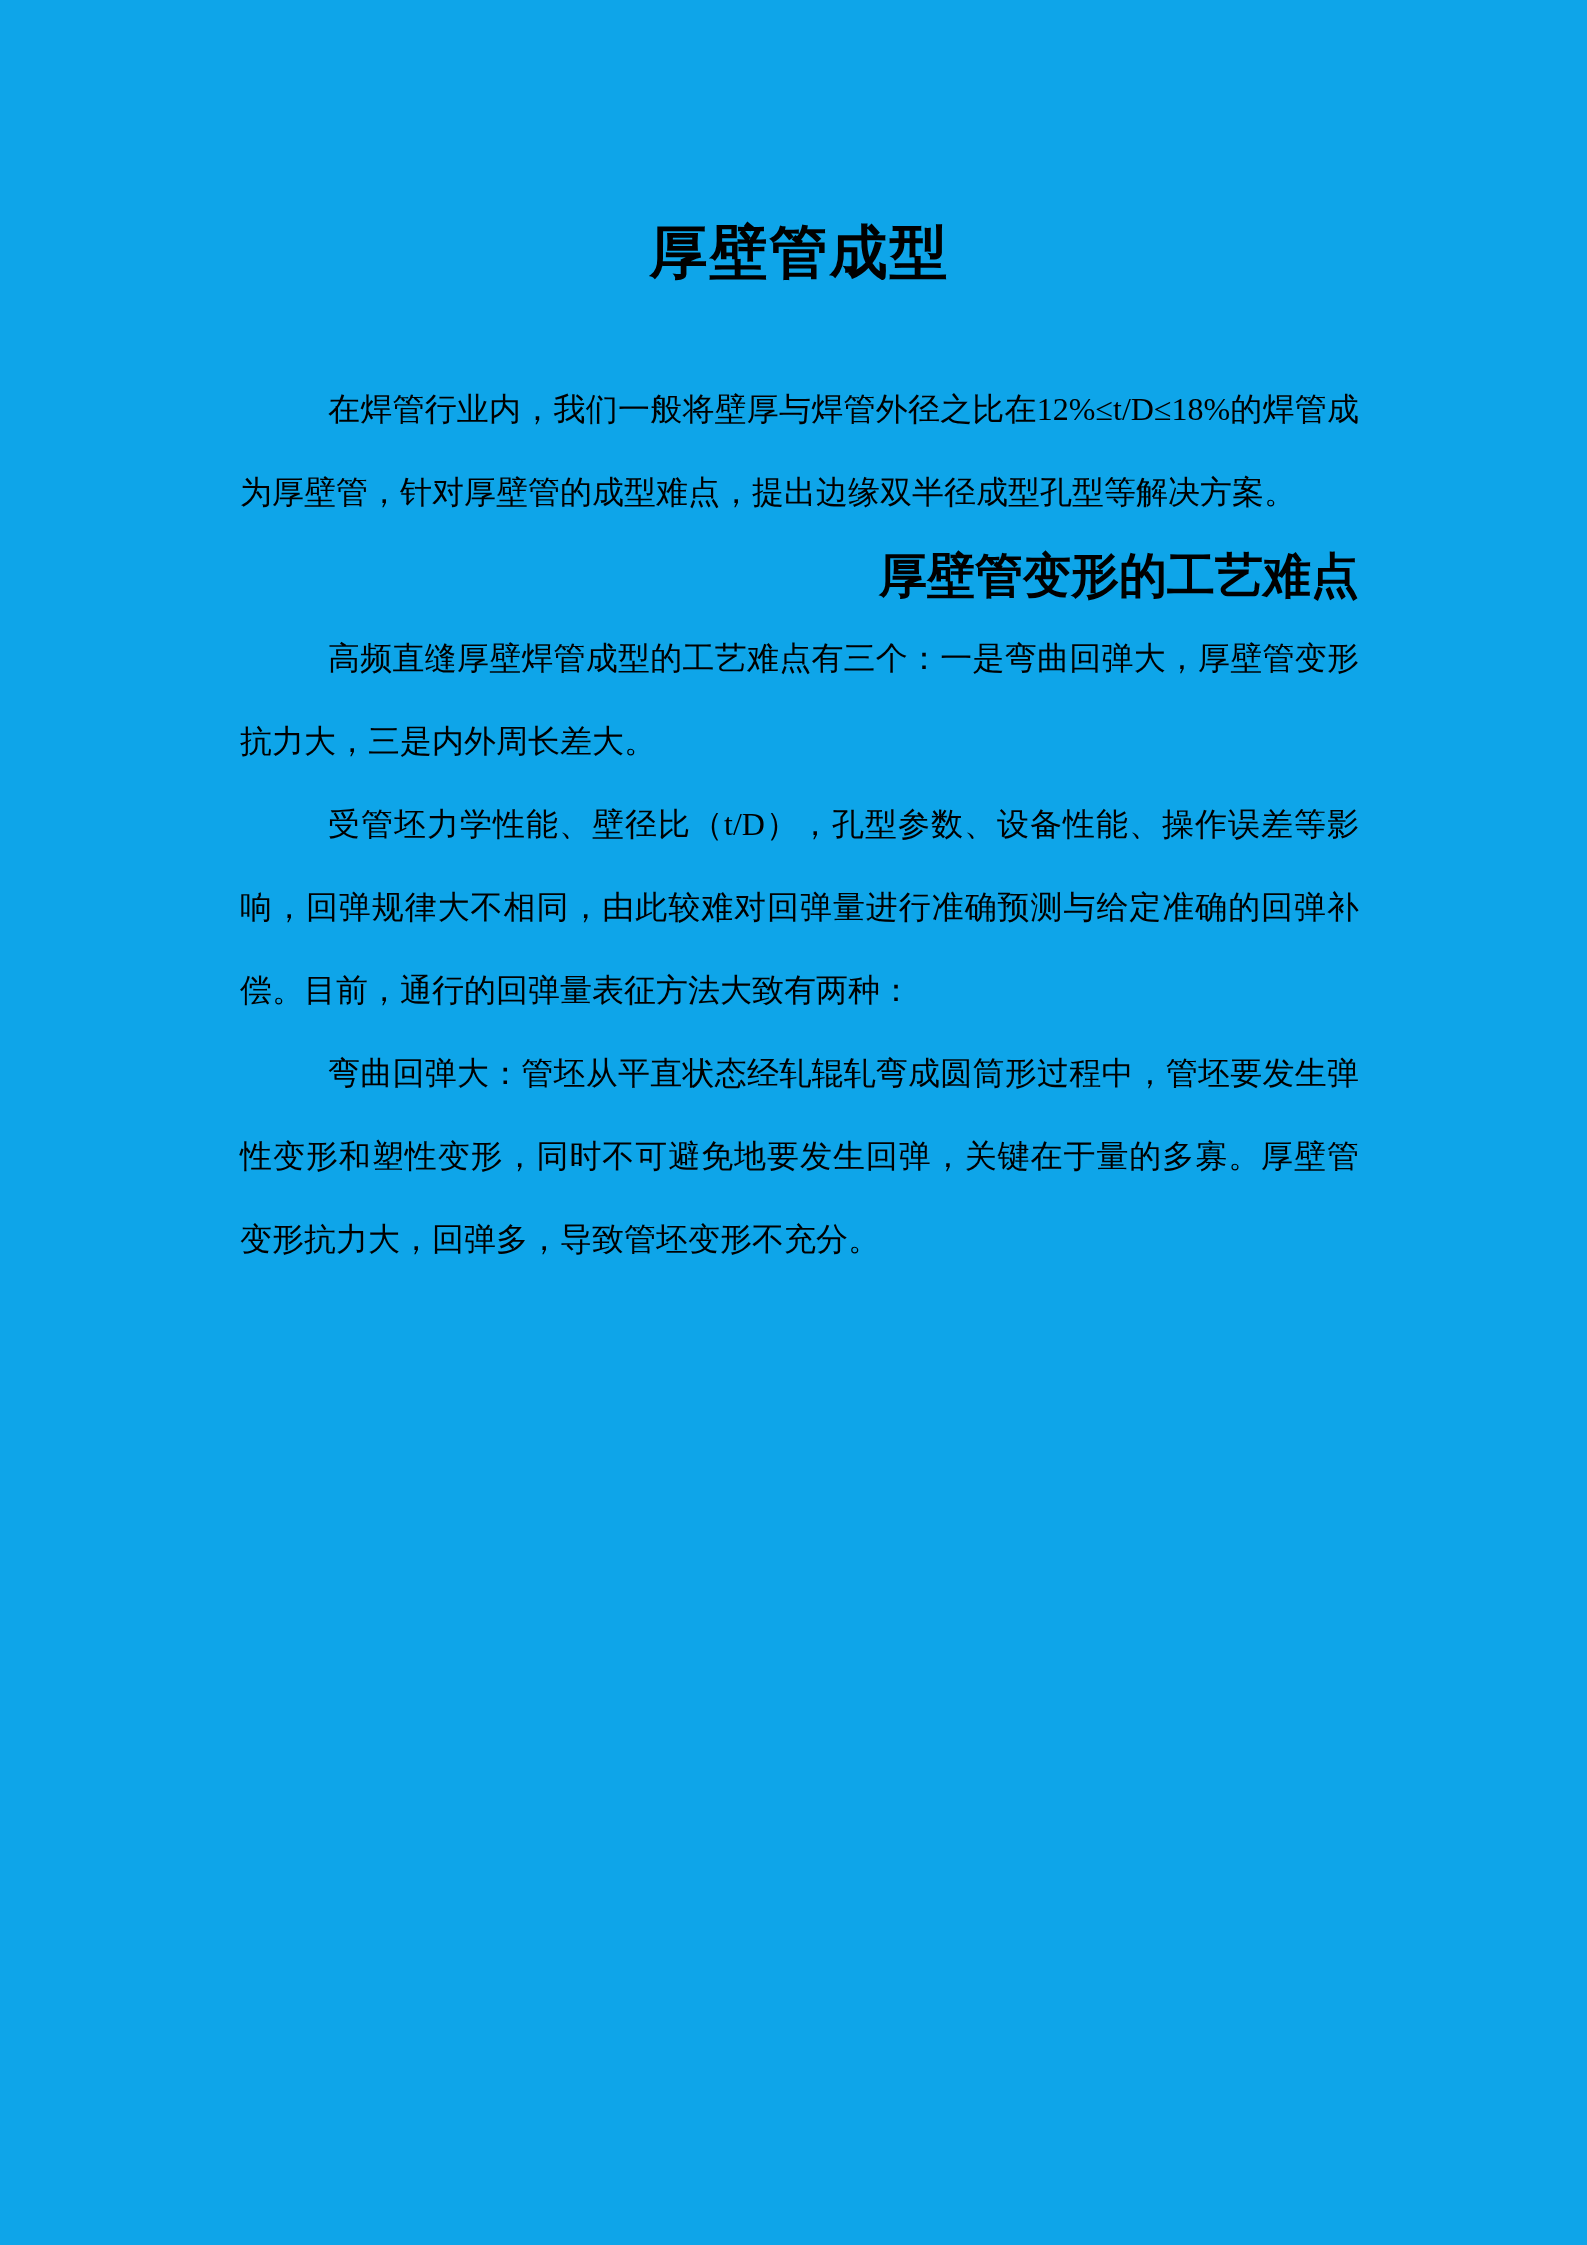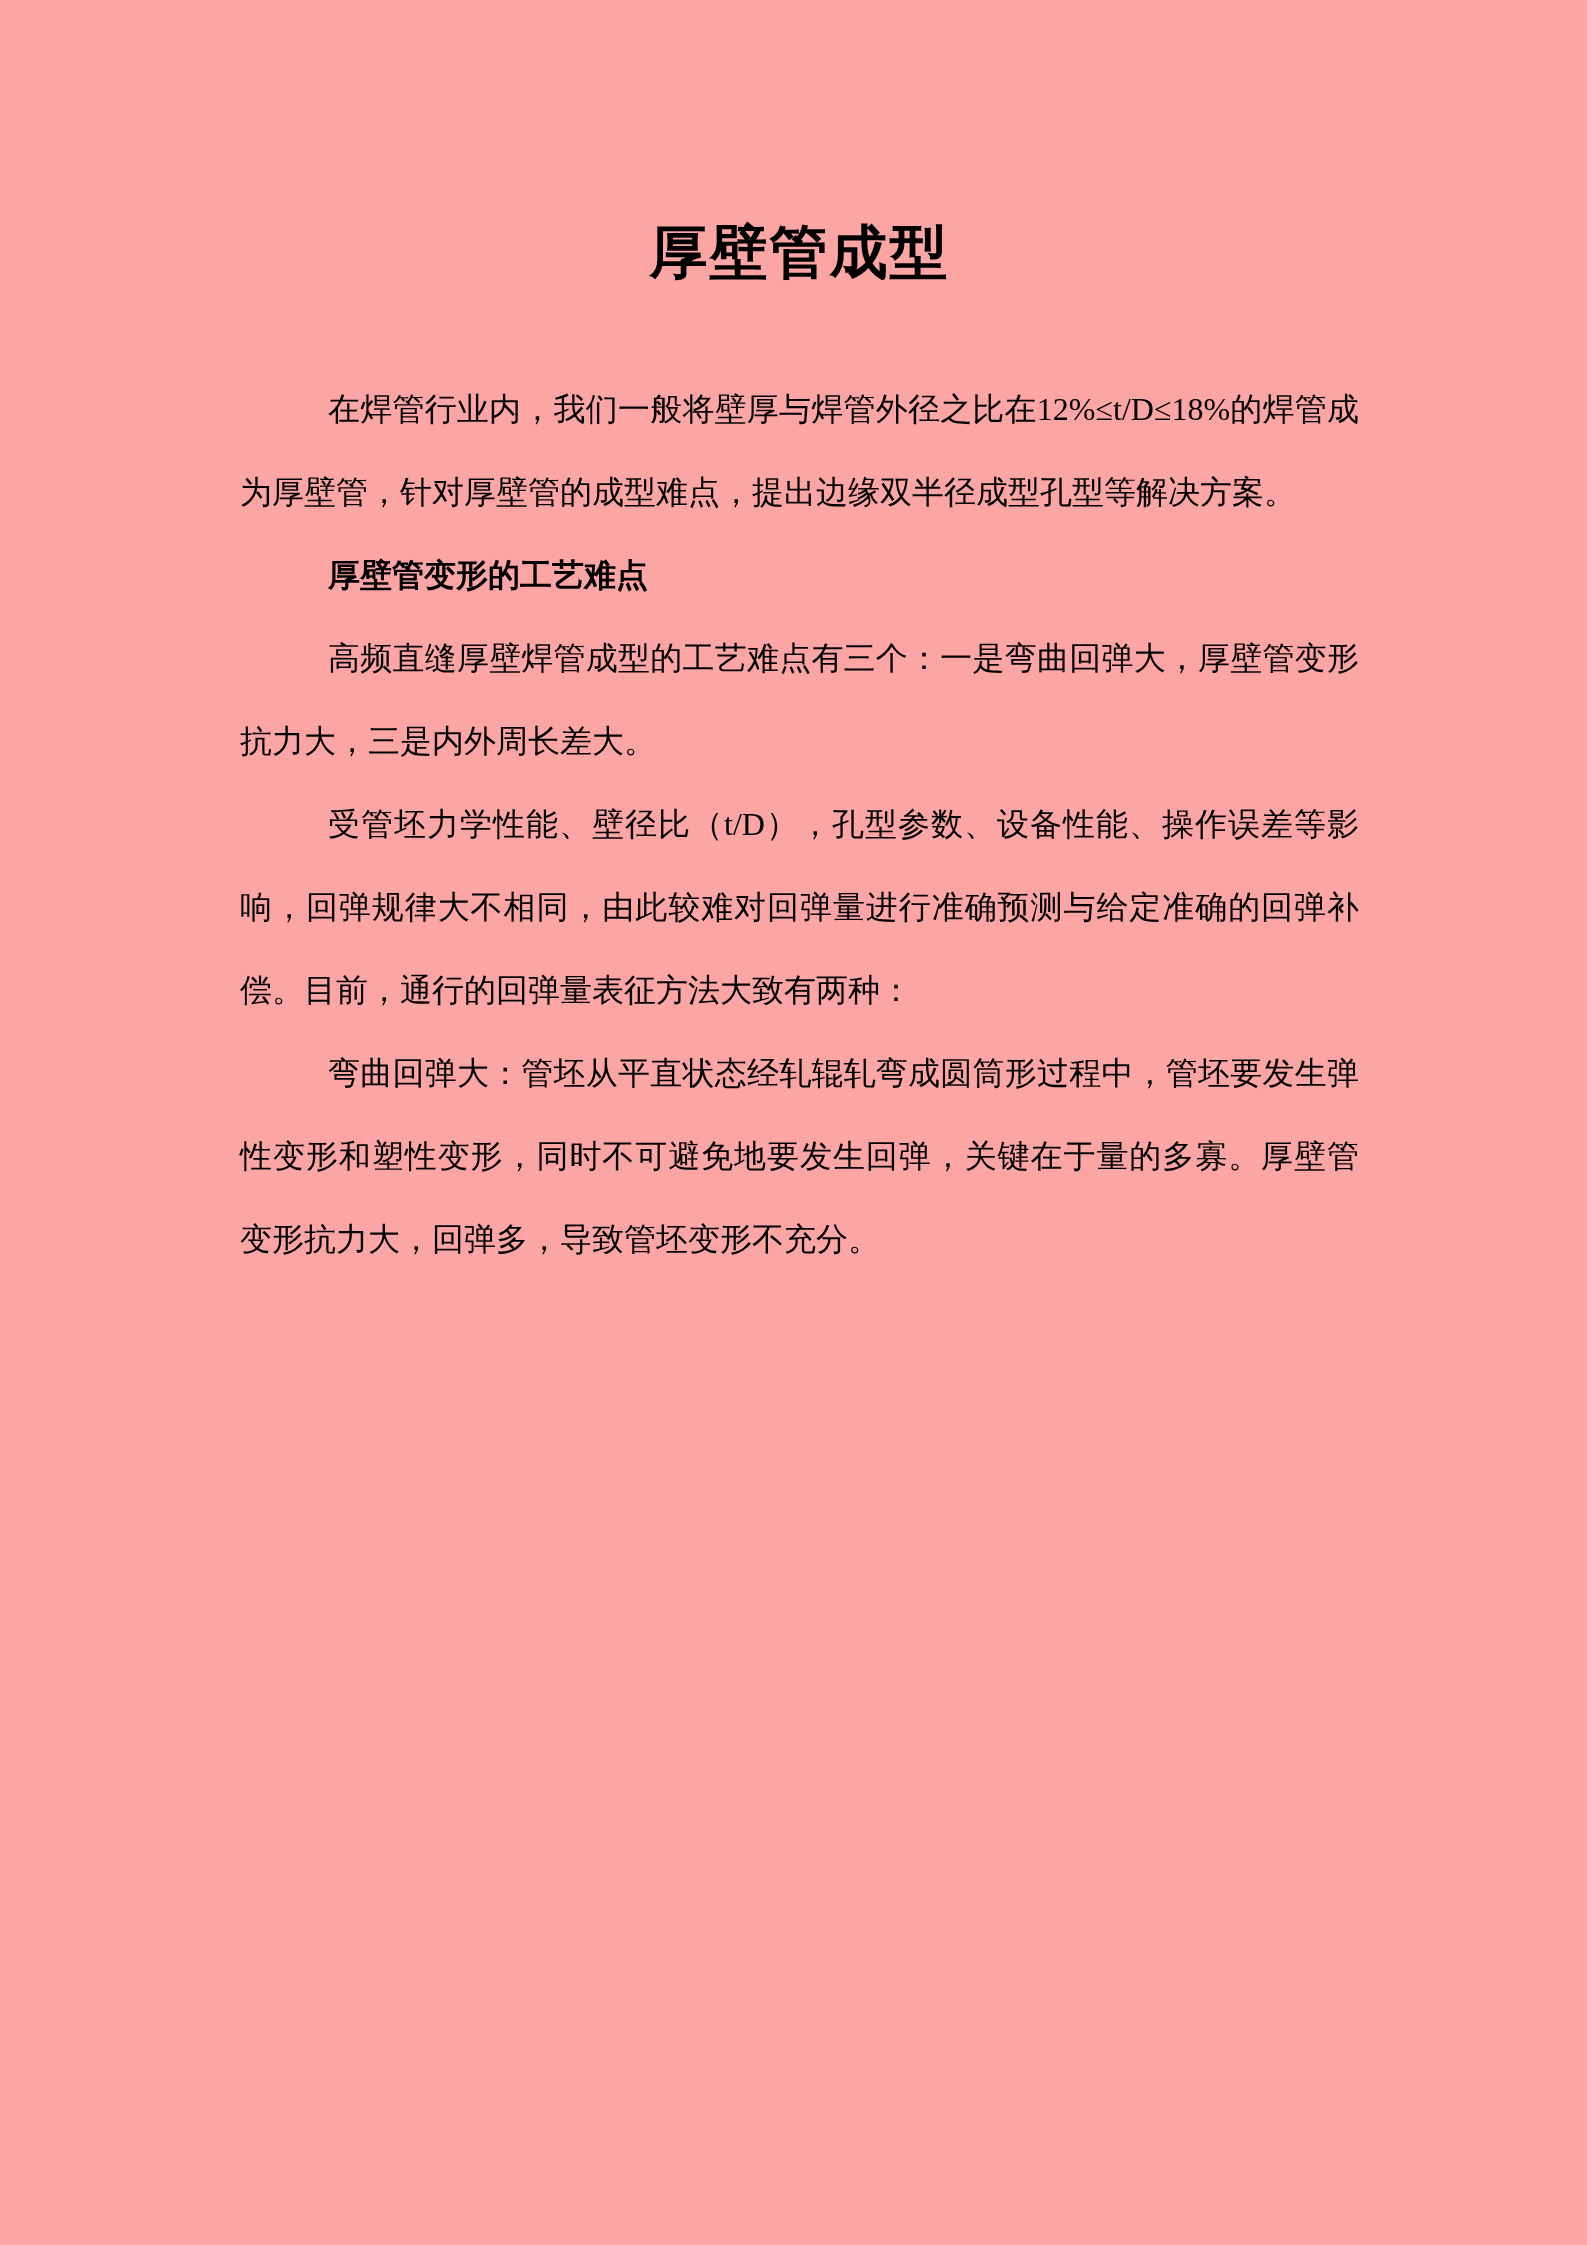--- a/index.html
+++ b/index.html
@@ -5,21 +5,21 @@
   html, body {
     margin: 0;
     padding: 0;
     background: #ffffff;
   }
   .page {
     position: relative;
     width: 1587px;
     height: 2245px;
     margin: 0 auto;
-    background: #fca5a5;
+    background: #0ea5e9;
     color: #000000;
     box-sizing: border-box;
     padding: 0 228px 0 240px;
     font-family: "Liberation Serif", "DejaVu Serif", serif;
     overflow: hidden;
   }
   .doc-title {
     font-size: 58px;
     line-height: 70px;
     font-weight: bold;
@@ -31,25 +31,26 @@
     font-size: 32px;
     line-height: 83px;
     margin: 0;
     text-align: justify;
     text-justify: inter-ideograph;
     text-align-last: left;
     text-indent: 88px;
     word-break: break-all;
   }
   .heading {
-    font-size: 32px;
+    font-size: 48px;
     line-height: 83px;
     margin: 0;
     font-weight: bold;
     text-indent: 88px;
+    text-align: right;
   }
 </style>
 </head>
 <body>
 
 <div class="page">
   <h1 class="doc-title">厚壁管成型</h1>
 
   <p class="para">在焊管行业内，我们一般将壁厚与焊管外径之比在12%≤t/D≤18%的焊管成为厚壁管，针对厚壁管的成型难点，提出边缘双半径成型孔型等解决方案。</p>
 

